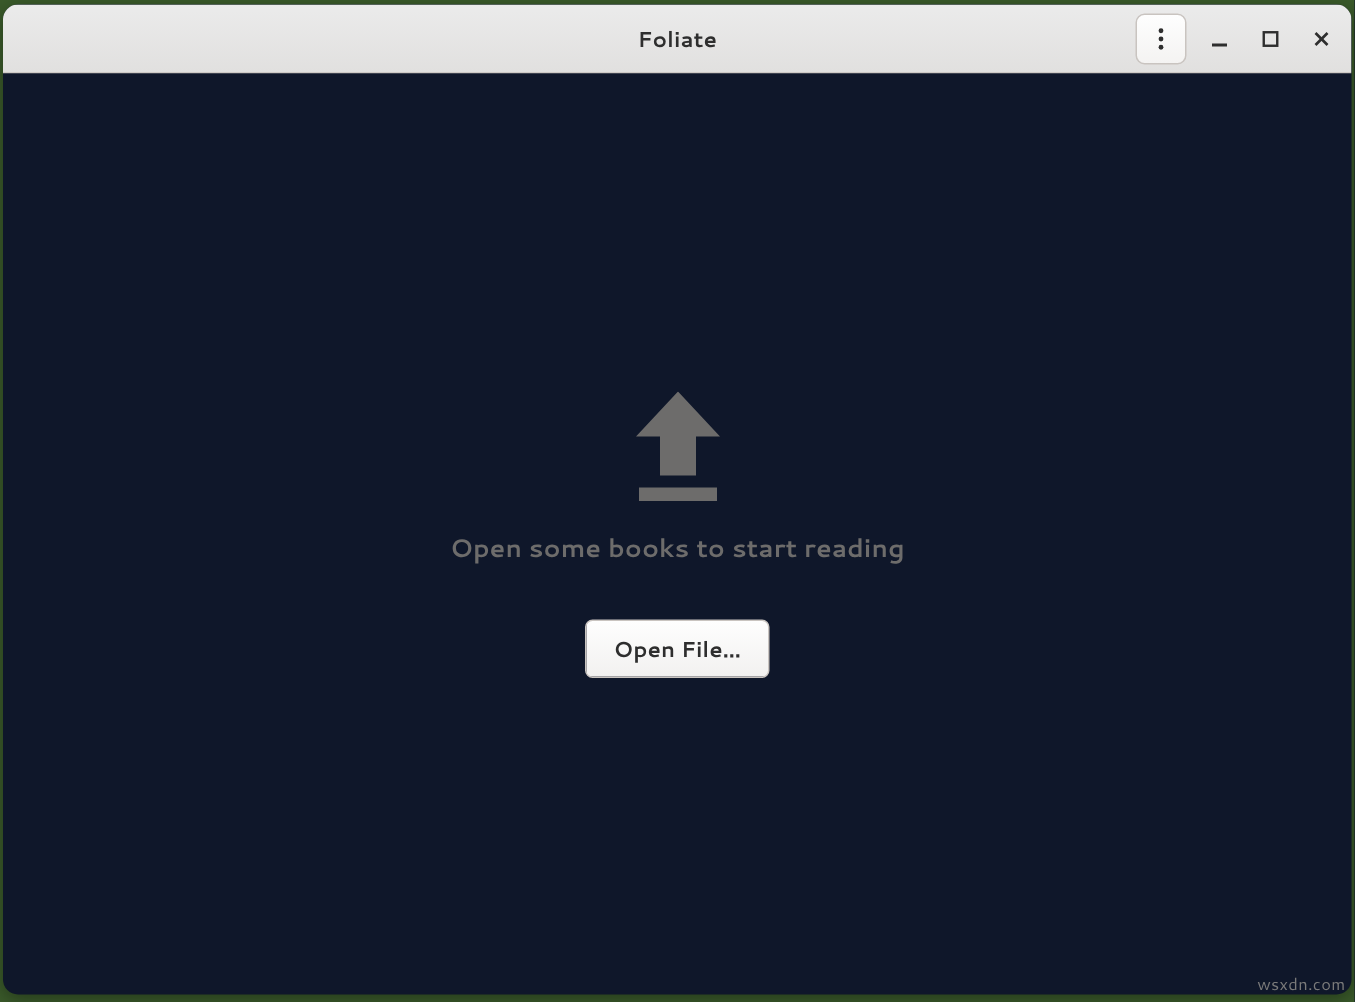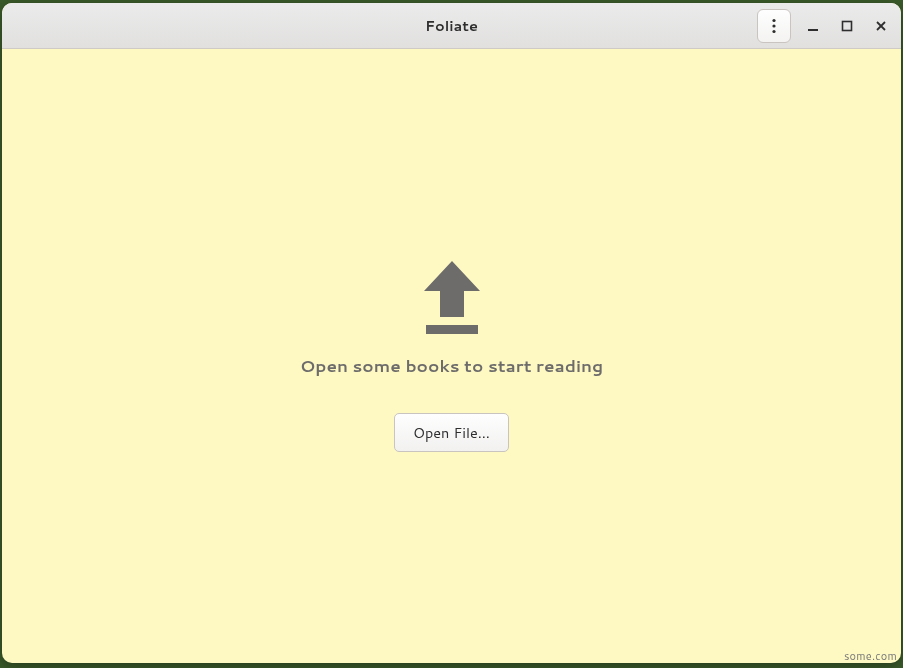--- a/index.html
+++ b/index.html
@@ -10,21 +10,21 @@
       background: #3a5a2a;
       position: relative;
       overflow: hidden;
     }
     .window {
       position: absolute;
       top: 3px;
       left: 2px;
       width: 899px;
       height: 660px;
-      background: #fef9c3;
+      background: #0f172a;
       border-radius: 10px;
       box-shadow: 0 3px 12px rgba(0,0,0,0.35);
       display: flex;
       flex-direction: column;
     }
     .headerbar {
       height: 46px;
       background: linear-gradient(to bottom, #ebebeb, #e1e0df);
       border-bottom: 1px solid #cfcac6;
       border-radius: 10px 10px 0 0;
@@ -85,20 +85,21 @@
     .open-btn {
       margin-top: 22px;
       padding: 8px 18px;
       font-size: 14.5px;
       color: #2e2e2e;
       background: linear-gradient(to bottom, #fefefe, #f2f1f0);
       border: 1px solid #c9c4c0;
       border-radius: 5px;
       cursor: pointer;
       font-family: inherit;
+      font-weight: bold;
     }
     .watermark {
       position: absolute;
       right: 6px;
       bottom: 4px;
       font-size: 11px;
       color: #7a7a7a;
       letter-spacing: 0.2px;
     }
   </style>
@@ -140,13 +141,13 @@
     <svg class="upload-icon" width="76" height="78" viewBox="0 0 76 78">
       <polygon points="38,0 66,30 50,30 50,56 26,56 26,30 10,30" fill="#6d6c6b"></polygon>
       <rect x="12" y="64" width="52" height="9" fill="#6d6c6b"></rect>
     </svg>
     <div class="empty-text">Open some books to start reading</div>
     <button class="open-btn">Open File…</button>
   </div>
 
 </div>
 
-<div class="watermark">some.com</div>
+<div class="watermark">wsxdn.com</div>
 
 </body></html>

